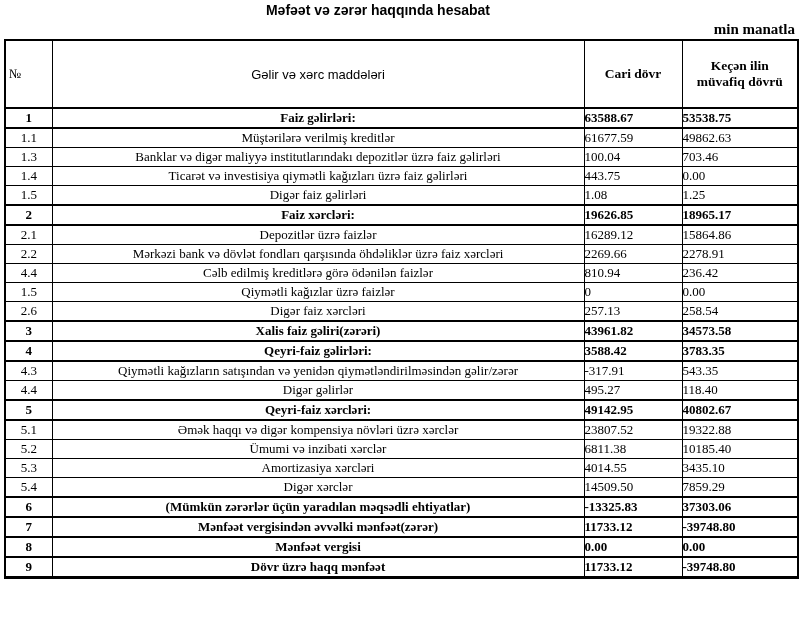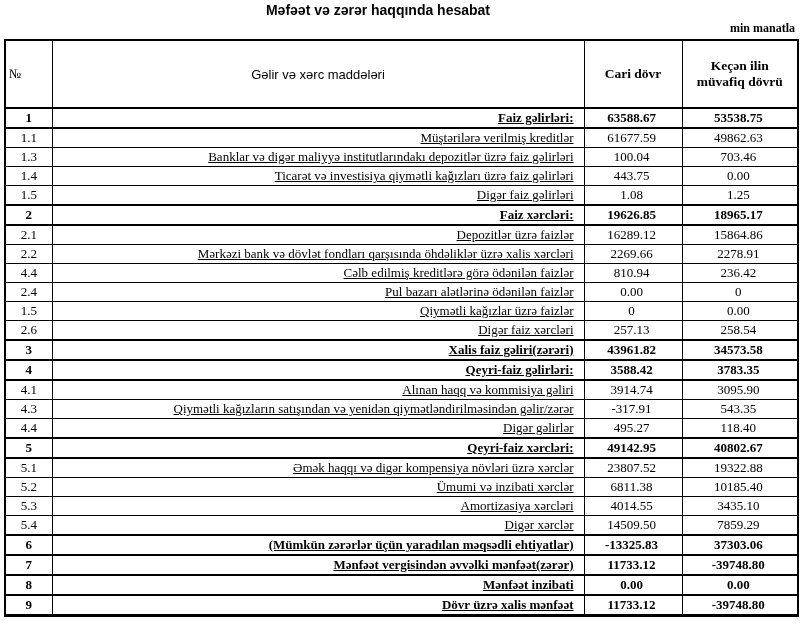--- a/index.html
+++ b/index.html
@@ -24,21 +24,21 @@
     font-family: "Liberation Sans", sans-serif;
     font-weight: bold;
     font-size: 14px;
   }
   .unit-note {
     position: absolute;
     top: 21px;
     right: 5px;
     font-family: "Liberation Serif", serif;
     font-weight: bold;
-    font-size: 12px;
+    font-size: 15px;
   }
   table.report {
     position: absolute;
     top: 39px;
     left: 4px;
     width: 793px;
     border-collapse: collapse;
     table-layout: fixed;
     border-top: 2px solid #000;
     border-left: 2px solid #000;
@@ -84,22 +84,22 @@
     line-height: 16px;
     padding: 16px 8px;
     margin-left: 42px;
   }
   tbody td {
     height: 18px;
     line-height: 18px;
     font-size: 13px;
   }
   td.col-no { text-align: center; }
-  td.col-item { text-align: right; padding: 0 10px; text-decoration: underline; }
-  td.col-current, td.col-previous { text-align: center; padding-right: 3px; }
+  td.col-item { text-align: center; padding: 0 18px; }
+  td.col-current, td.col-previous { text-align: left; padding-right: 3px; }
 
   tr.normal-row td { border-top: 1px solid #000; border-bottom: 1px solid #000; }
   tr.bold-row td {
     border-top: 2px solid #000;
     border-bottom: 2px solid #000;
     font-weight: bold;
   }
 </style>
 </head>
 <body>
@@ -160,37 +160,31 @@
         <td class="col-previous">18965.17</td>
       </tr>
       <tr class="normal-row">
         <td class="col-no">2.1</td>
         <td class="col-item">Depozitlər üzrə faizlər</td>
         <td class="col-current">16289.12</td>
         <td class="col-previous">15864.86</td>
       </tr>
       <tr class="normal-row">
         <td class="col-no">2.2</td>
-        <td class="col-item">Mərkəzi bank və dövlət fondları qarşısında öhdəliklər üzrə xalis xərcləri</td>
+        <td class="col-item">Mərkəzi bank və dövlət fondları qarşısında öhdəliklər üzrə faiz xərcləri</td>
         <td class="col-current">2269.66</td>
         <td class="col-previous">2278.91</td>
       </tr>
       <tr class="normal-row">
         <td class="col-no">4.4</td>
         <td class="col-item">Cəlb edilmiş kreditlərə görə ödənilən faizlər</td>
         <td class="col-current">810.94</td>
         <td class="col-previous">236.42</td>
       </tr>
       <tr class="normal-row">
-        <td class="col-no">2.4</td>
-        <td class="col-item">Pul bazarı alətlərinə ödənilən faizlər</td>
-        <td class="col-current">0.00</td>
-        <td class="col-previous">0</td>
-      </tr>
-      <tr class="normal-row">
         <td class="col-no">1.5</td>
         <td class="col-item">Qiymətli kağızlar üzrə faizlər</td>
         <td class="col-current">0</td>
         <td class="col-previous">0.00</td>
       </tr>
       <tr class="normal-row">
         <td class="col-no">2.6</td>
         <td class="col-item">Digər faiz xərcləri</td>
         <td class="col-current">257.13</td>
         <td class="col-previous">258.54</td>
@@ -201,26 +195,20 @@
         <td class="col-current">43961.82</td>
         <td class="col-previous">34573.58</td>
       </tr>
       <tr class="bold-row">
         <td class="col-no">4</td>
         <td class="col-item">Qeyri-faiz gəlirləri:</td>
         <td class="col-current">3588.42</td>
         <td class="col-previous">3783.35</td>
       </tr>
       <tr class="normal-row">
-        <td class="col-no">4.1</td>
-        <td class="col-item">Alınan haqq və kommisiya gəliri</td>
-        <td class="col-current">3914.74</td>
-        <td class="col-previous">3095.90</td>
-      </tr>
-      <tr class="normal-row">
         <td class="col-no">4.3</td>
         <td class="col-item">Qiymətli kağızların satışından və yenidən qiymətləndirilməsindən gəlir/zərər</td>
         <td class="col-current">-317.91</td>
         <td class="col-previous">543.35</td>
       </tr>
       <tr class="normal-row">
         <td class="col-no">4.4</td>
         <td class="col-item">Digər gəlirlər</td>
         <td class="col-current">495.27</td>
         <td class="col-previous">118.40</td>
@@ -262,24 +250,24 @@
         <td class="col-previous">37303.06</td>
       </tr>
       <tr class="bold-row">
         <td class="col-no">7</td>
         <td class="col-item">Mənfəət vergisindən əvvəlki mənfəət(zərər)</td>
         <td class="col-current">11733.12</td>
         <td class="col-previous">-39748.80</td>
       </tr>
       <tr class="bold-row">
         <td class="col-no">8</td>
-        <td class="col-item">Mənfəət inzibati</td>
+        <td class="col-item">Mənfəət vergisi</td>
         <td class="col-current">0.00</td>
         <td class="col-previous">0.00</td>
       </tr>
       <tr class="bold-row">
         <td class="col-no">9</td>
-        <td class="col-item">Dövr üzrə xalis mənfəət</td>
+        <td class="col-item">Dövr üzrə haqq mənfəət</td>
         <td class="col-current">11733.12</td>
         <td class="col-previous">-39748.80</td>
       </tr>
     </tbody>
 </table>
 
 </body></html>

